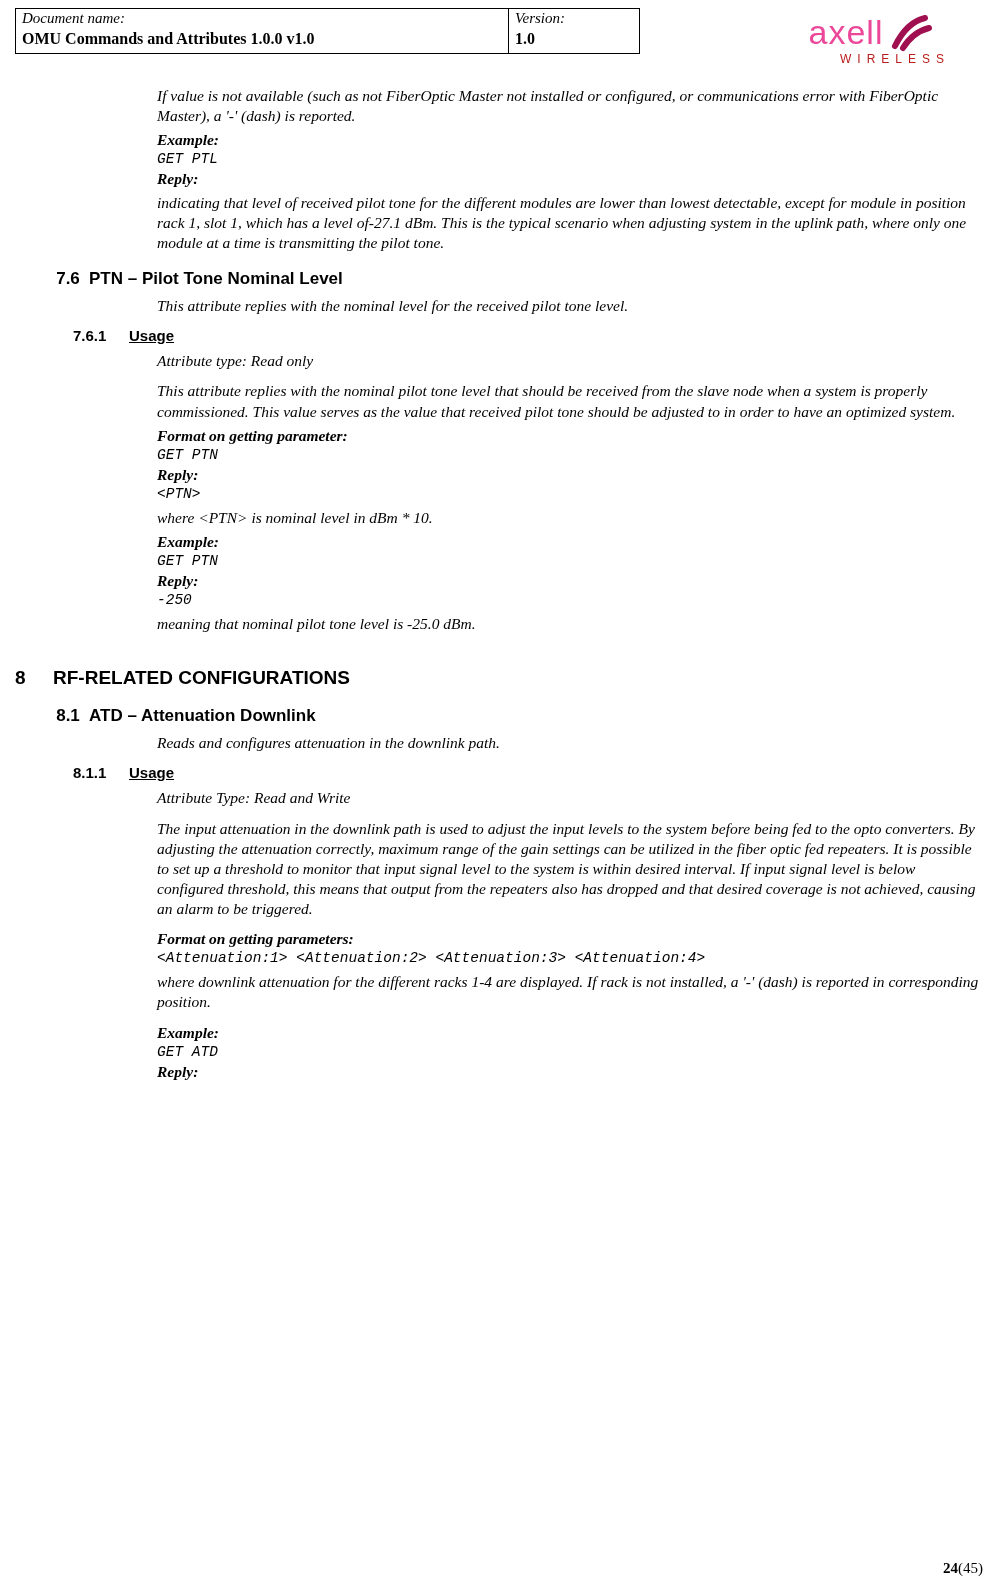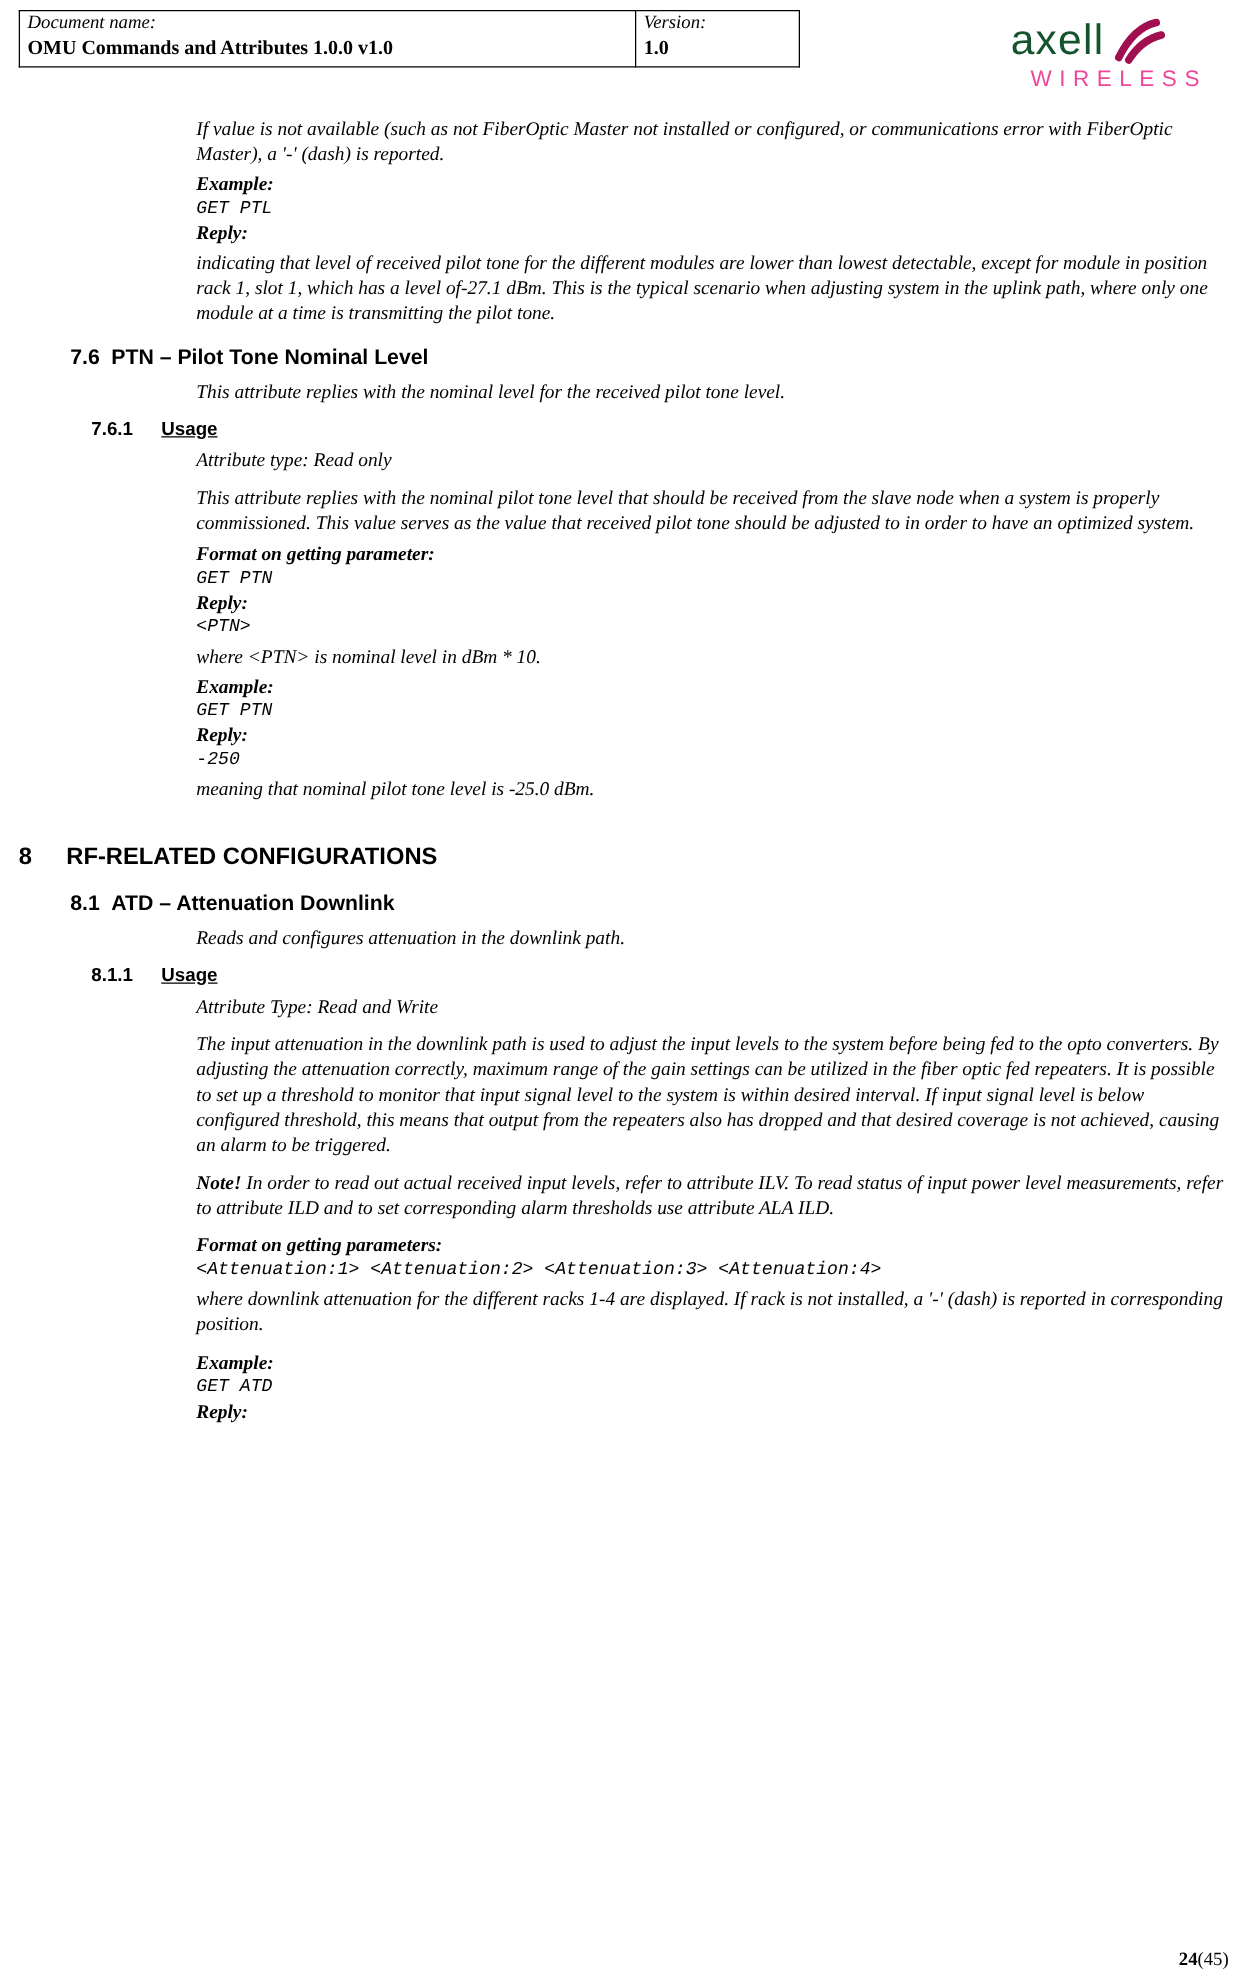--- a/index.html
+++ b/index.html
@@ -40,36 +40,36 @@
   .ht-label { font-style: italic; font-size: 15px; }
   .ht-val { font-weight: bold; font-size: 16px; }
   .logo-box {
     width: 230px;
     text-align: center;
     padding-top: 2px;
   }
   .logo-name {
     font-family: Arial, Helvetica, sans-serif;
     font-size: 34px;
-    color: #14532d;
+    color: #ec4899;
     letter-spacing: 1px;
     display: inline-flex;
     align-items: center;
   }
   .swirl {
     display: inline-block;
     margin-left: 6px;
     vertical-align: middle;
   }
   .swirl svg { display: block; }
   .logo-sub {
     font-family: Arial, Helvetica, sans-serif;
-    font-size: 18px;
+    font-size: 12px;
     letter-spacing: 6px;
-    color: #ec4899;
+    color: #b91c1c;
     margin-top: -2px;
     padding-left: 48px;
     text-align: center;
   }
 
   .body-block { margin-left: 142px; margin-right: 6px; font-style: italic; }
   .h1-num {
     font-family: Arial, Helvetica, sans-serif;
     font-weight: bold;
     font-size: 19px;
@@ -185,23 +185,20 @@
   <div class="body-block">
     <div class="p">Reads and configures attenuation in the downlink path.</div>
   </div>
 
   <div class="h3-num">
     <span class="num">8.1.1</span><span>Usage</span>
   </div>
   <div class="body-block">
     <div class="p">Attribute Type: Read and Write</div>
     <div class="p" style="margin-top:10px">The input attenuation in the downlink path is used to adjust the input levels to the system before being fed to the opto converters. By adjusting the attenuation correctly, maximum range of the gain settings can be utilized in the fiber optic fed repeaters. It is possible to set up a threshold to monitor that input signal level to the system is within desired interval. If input signal level is below configured threshold, this means that output from the repeaters also has dropped and that desired coverage is not achieved, causing an alarm to be triggered.</div>
-    <div class="p" style="margin-top:10px">
-      <span class="b">Note!</span><span> In order to read out actual received input levels, refer to attribute ILV. To read status of input power level measurements, refer to attribute ILD and to set corresponding alarm thresholds use attribute ALA ILD.</span>
-    </div>
     <div class="b" style="margin-top:10px">Format on getting parameters:</div>
     <div class="code">&lt;Attenuation:1&gt; &lt;Attenuation:2&gt; &lt;Attenuation:3&gt; &lt;Attenuation:4&gt;</div>
     <div class="p">where downlink attenuation for the different racks 1-4 are displayed. If rack is not installed, a '-' (dash) is reported in corresponding position.</div>
     <div class="b" style="margin-top:10px">Example:</div>
     <div class="code">GET ATD</div>
     <div class="b">Reply:</div>
   </div>
 
   <div class="footer">
     <span class="b">24</span><span>(45)</span>

